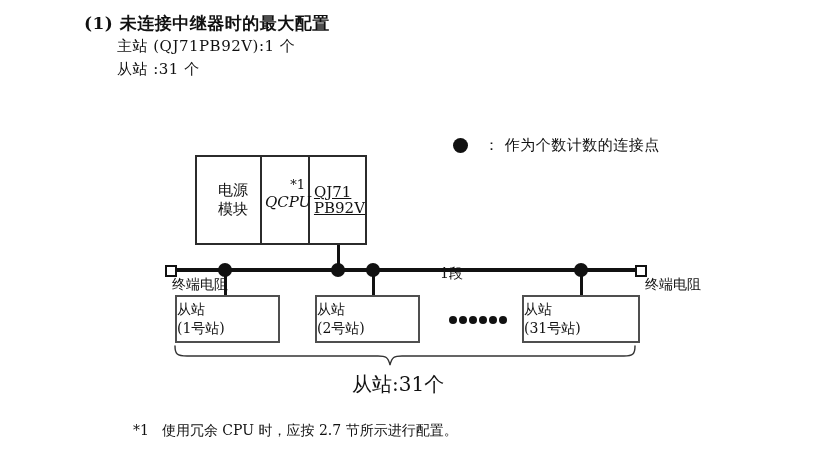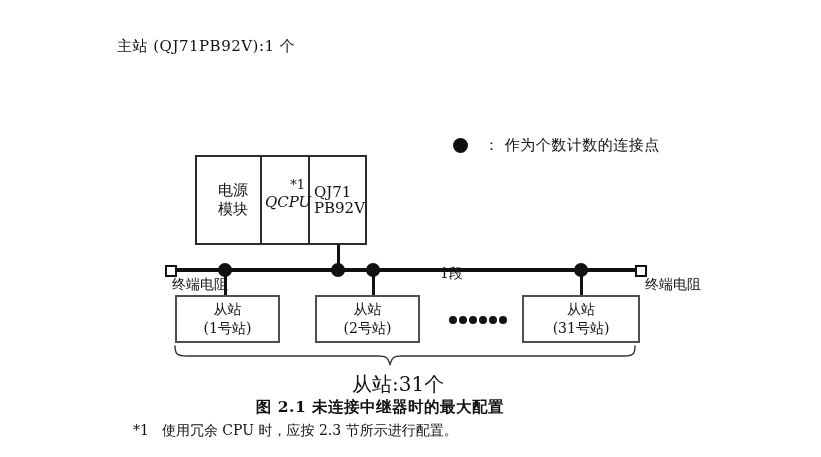--- a/index.html
+++ b/index.html
@@ -50,21 +50,21 @@
   .cell-cpu {
     width: 48px; border-right: 2px solid #2b2b2b;
     display: flex; flex-direction: column;
   }
   .cpu-note { align-self: flex-end; font-size: 13px; margin: 20px 3px 0 0; }
   .cpu-label { margin: 1px 16px 0 3px; font-style: italic; }
   .cell-module {
     flex: 1; display: flex; flex-direction: column;
     justify-content: center; padding-left: 4px; line-height: 16px;
   }
-  .cell-module span { display: block; }
+  .cell-module span { display: block; text-decoration: underline; }
 
   
   .bus-line { left: 177px; top: 268px; width: 458px; height: 4px; background: #111111; }
   .terminator {
     width: 12px; height: 12px; box-sizing: border-box;
     border: 2px solid #111111; background: #ffffff;
   }
   .term-left  { left: 165px; top: 265px; }
   .term-right { left: 635px; top: 265px; }
   .term-label { font-size: 14px; margin-left: 32px; }
@@ -75,21 +75,21 @@
   .bus-dot {
     width: 14px; height: 14px; border-radius: 50%;
     background: #111111;
   }
   .connector { width: 3px; background: #111111; }
 
   
   .slave-box {
     top: 295px; height: 48px; box-sizing: border-box;
     border: 2px solid #4f4f4f; background: #ffffff;
-    display: flex; flex-direction: column; align-items: center;
+    display: flex; flex-direction: column; align-items: flex-start;
     justify-content: center; font-size: 14px; line-height: 19px;
   }
   .slave-1  { left: 175px; width: 105px; }
   .slave-2  { left: 315px; width: 105px; }
   .slave-31 { left: 522px; width: 118px; }
 
   .ellipsis-row { left: 449px; top: 316px; display: flex; gap: 2px; }
   .ellipsis-dot {
     width: 8px; height: 8px; border-radius: 50%; background: #111111;
   }
@@ -104,21 +104,23 @@
     font-size: 15.5px; font-weight: bold; letter-spacing: 0.5px;
   }
   .footnote { left: 133px; top: 422px; font-size: 14px; }
   .footnote-marker { margin-right: 13px; }
 </style>
 </head>
 <body>
 
 <div class="canvas">
 
+  <div class="abs heading">(1) 未连接中继器时的最大配置</div>
   <div class="abs sub-line sub-master">主站 (QJ71PB92V):1 个</div>
+  <div class="abs sub-line sub-slave">从站 :31 个</div>
 
   <div class="abs legend">
     <span class="legend-dot"></span>
     <span class="legend-text">：  作为个数计数的连接点</span>
   </div>
 
   <div class="abs master-box">
     <div class="m-cell cell-power">电源模块</div>
     <div class="m-cell cell-cpu">
       <span class="cpu-note">*1</span>
@@ -167,18 +169,17 @@
     <span class="ellipsis-dot"></span>
     <span class="ellipsis-dot"></span>
     <span class="ellipsis-dot"></span>
   </div>
 
   <svg class="abs brace-svg" width="463" height="24" viewBox="0 0 463 24">
     <path d="M1,1 C1,9 3,11 13,11 L204,11 C212,11 214,12 216,20 C218,12 220,11 228,11 L450,11 C459,11 461,9 461,1" fill="none" stroke="#333333" stroke-width="1.4" stroke-linecap="round"></path>
   </svg>
   <div class="abs slaves-total">从站:31个</div>
 
-  <div class="abs figure-caption">图 2.1 未连接中继器时的最大配置</div>
   <div class="abs footnote">
-    <span class="footnote-marker">*1</span><span>使用冗余 CPU 时，应按 2.3 节所示进行配置。</span>
+    <span class="footnote-marker">*1</span><span>使用冗余 CPU 时，应按 2.7 节所示进行配置。</span>
   </div>
 
 </div>
 
 </body></html>

